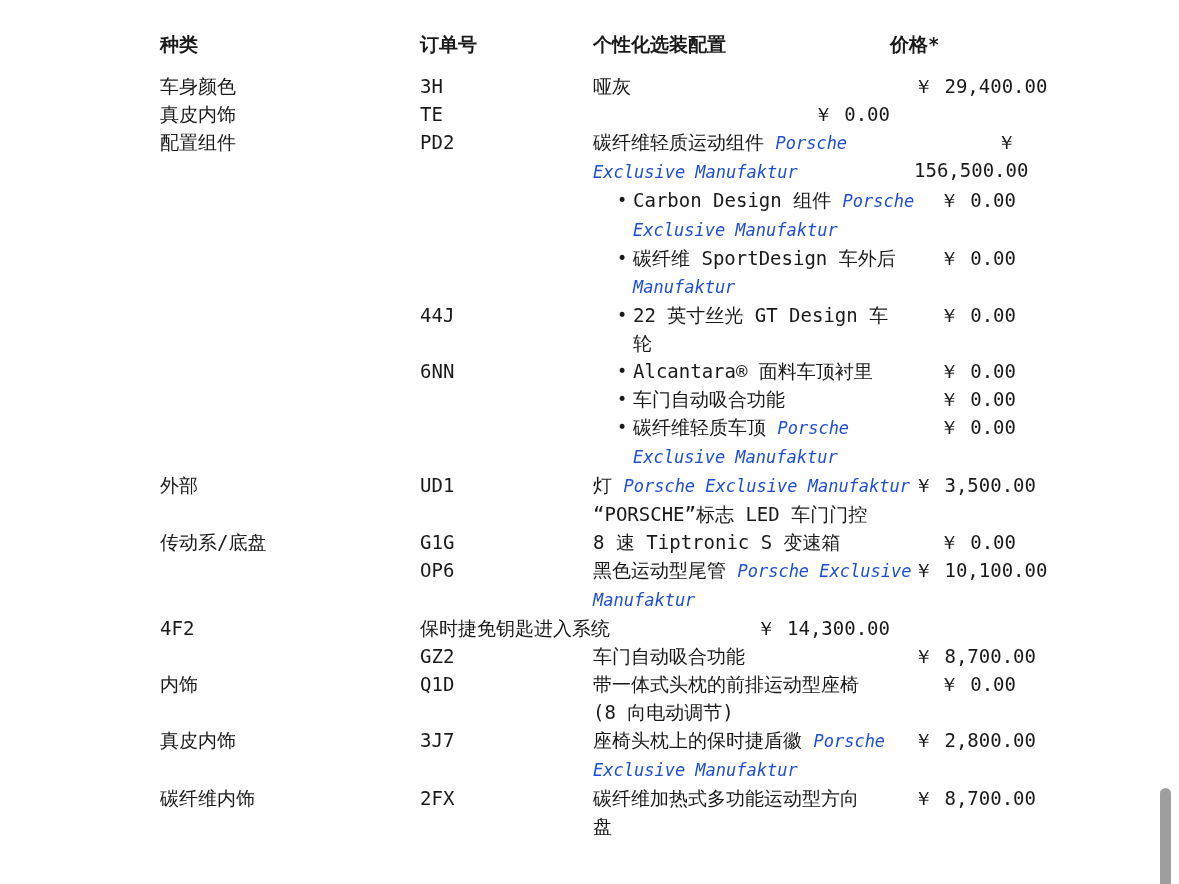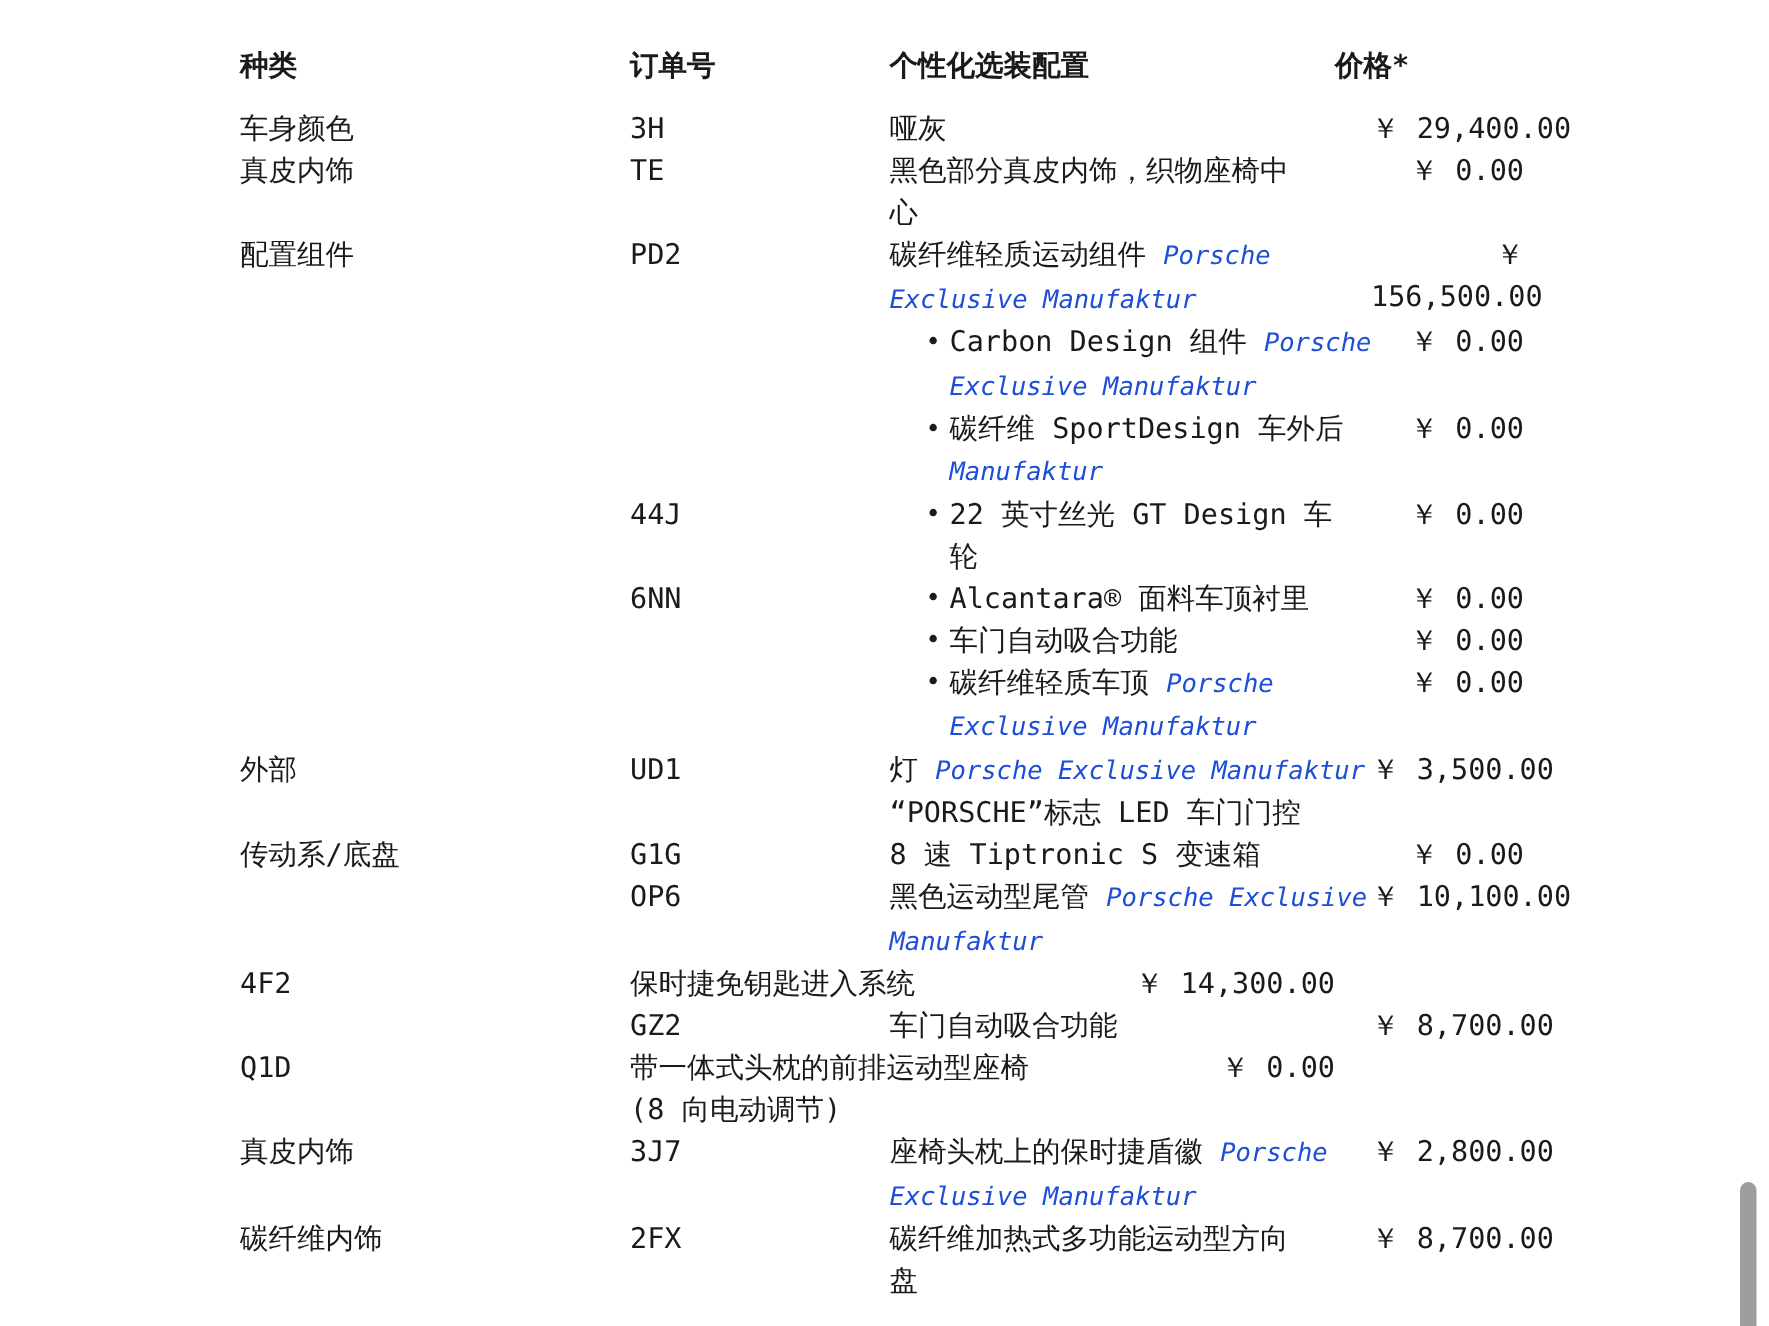--- a/index.html
+++ b/index.html
@@ -82,24 +82,20 @@
           <div class="cfg-cell">
             <div class="cfg-line"><span class="">哑灰</span></div>
           </div>
           <div class="price-cell">
             <div class="price-line">￥ 29,400.00</div>
           </div>
         </div>
         <div class="row">
           <div class="cat-cell">真皮内饰</div>
           <div class="code-cell">TE</div>
-          <div class="cfg-cell">
-            <div class="cfg-line"><span class="">黑色部分真皮内饰，织物座椅中</span></div>
-            <div class="cfg-line"><span class="">心</span></div>
-          </div>
           <div class="price-cell">
             <div class="price-line">￥ 0.00</div>
           </div>
         </div>
         <div class="row">
           <div class="cat-cell">配置组件</div>
           <div class="code-cell">PD2</div>
           <div class="cfg-cell">
             <div class="cfg-line"><span class="">碳纤维轻质运动组件 </span><span class="gray">Porsche</span></div>
             <div class="cfg-line"><span class="gray">Exclusive Manufaktur</span></div>
@@ -218,20 +214,21 @@
           <div class="cat-cell"></div>
           <div class="code-cell">GZ2</div>
           <div class="cfg-cell">
             <div class="cfg-line"><span class="">车门自动吸合功能</span></div>
           </div>
           <div class="price-cell">
             <div class="price-line">￥ 8,700.00</div>
           </div>
         </div>
         <div class="row">
+          <div class="cat-cell">内饰</div>
           <div class="code-cell">Q1D</div>
           <div class="cfg-cell">
             <div class="cfg-line"><span class="">带一体式头枕的前排运动型座椅</span></div>
             <div class="cfg-line"><span class="">(8 向电动调节)</span></div>
           </div>
           <div class="price-cell">
             <div class="price-line">￥ 0.00</div>
           </div>
         </div>
         <div class="row">

